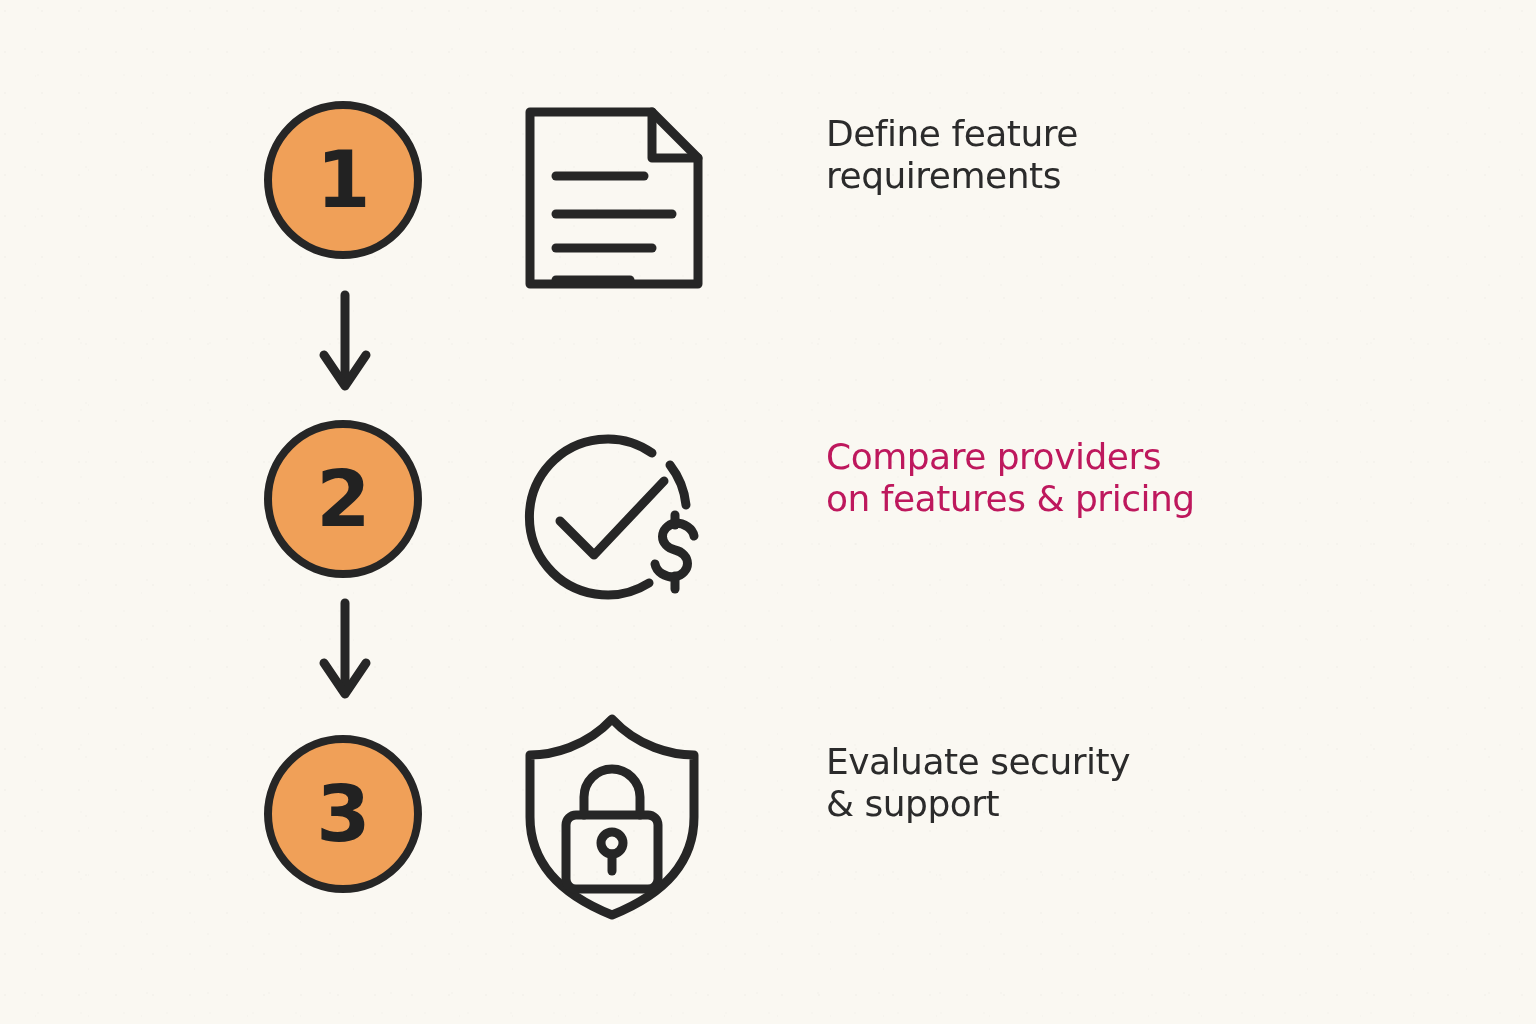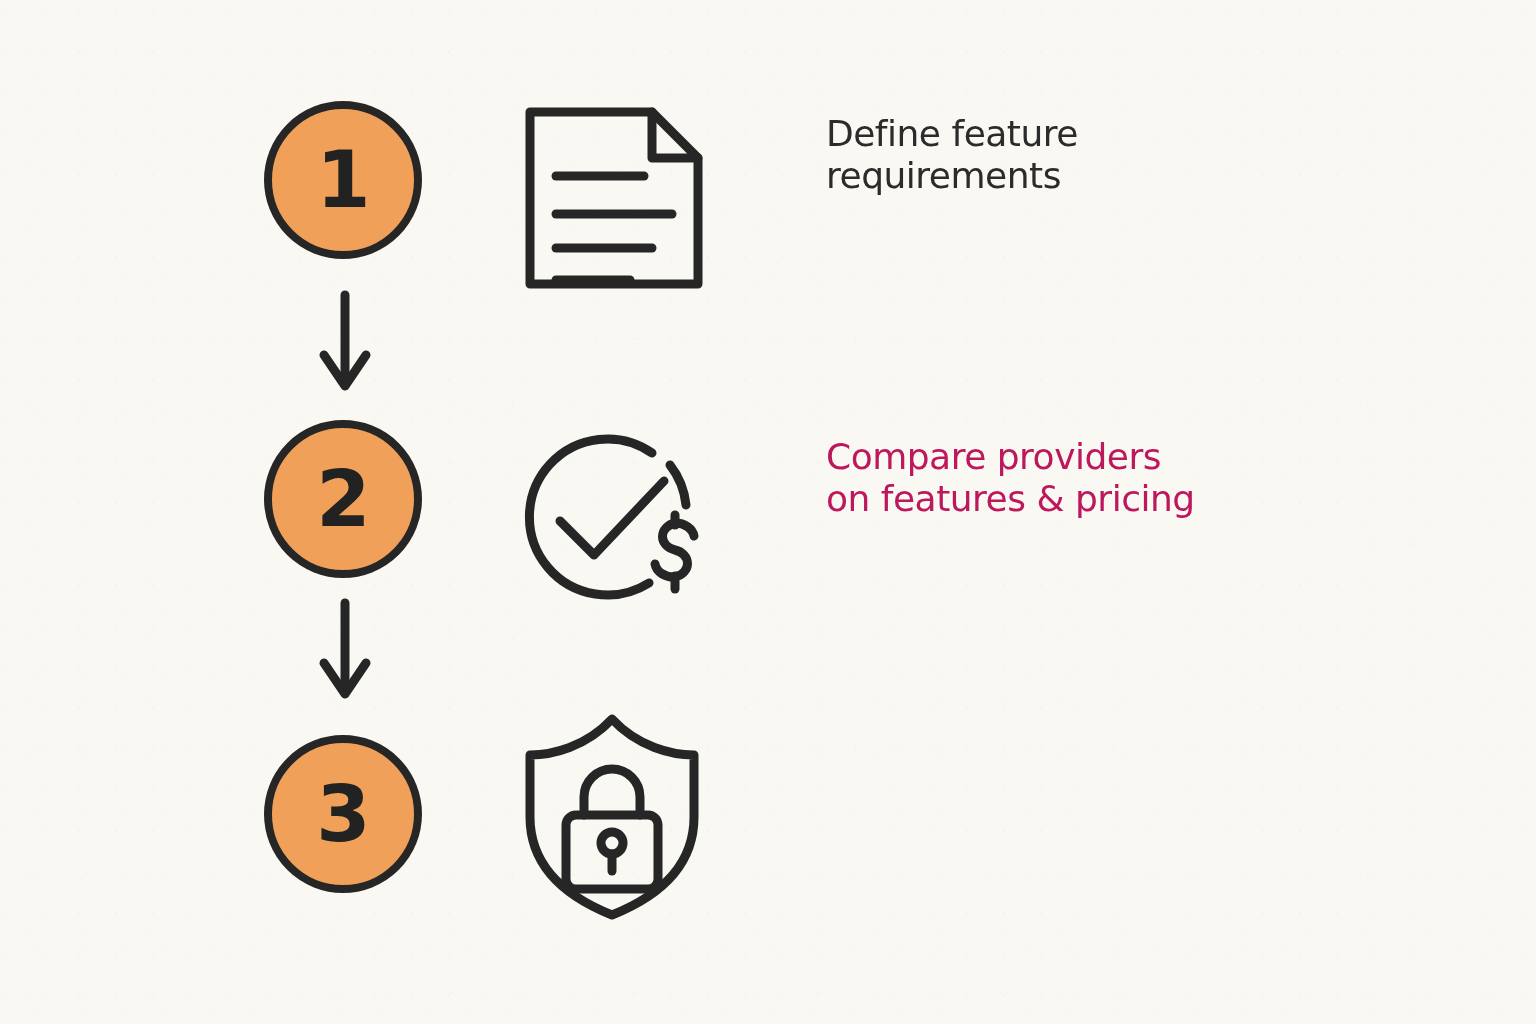--- a/index.html
+++ b/index.html
@@ -206,15 +206,17 @@
           <path d="M72 108 V90 a28 28 0 0 1 56 0 V108"></path>
 
           <rect x="54" y="108" width="92" height="74" rx="10" ry="10"></rect>
 
           <circle cx="100" cy="136" r="11"></circle>
           <line x1="100" y1="147" x2="100" y2="164"></line>
         </g>
       </svg>
     </div>
 
+    <div class="step-text" style="color: rgb(43, 43, 43);">Evaluate security
+&amp; support</div>
   </div>
 
 </div>
 
 </body></html>

